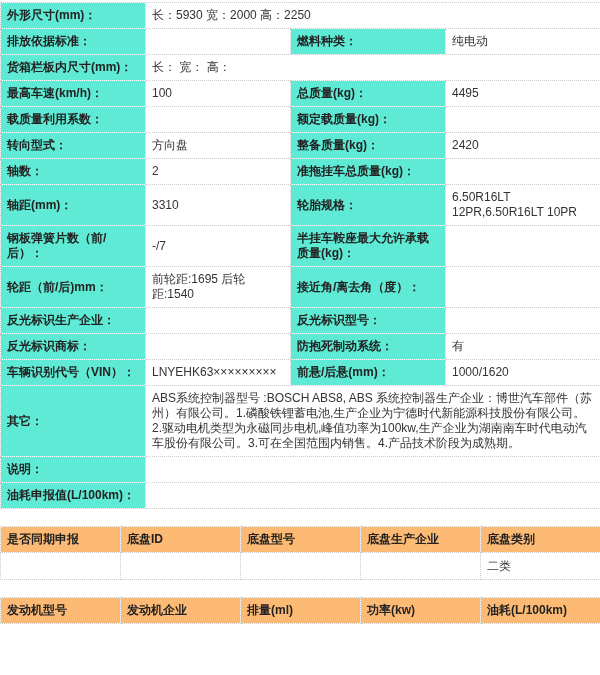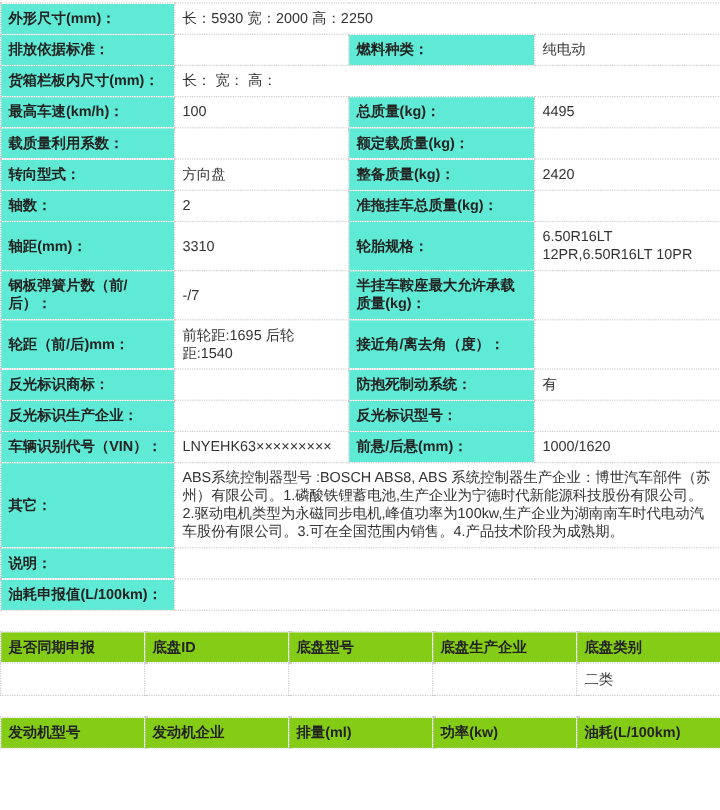--- a/index.html
+++ b/index.html
@@ -32,21 +32,21 @@
     font-weight: bold;
     color: #222222;
   }
   .spec col.c1 { width: 145px; }
   .spec col.c2 { width: 145px; }
   .spec col.c3 { width: 155px; }
   .spec col.c4 { width: 155px; }
   
   .sub { margin-top: 17px; }
   .sub th {
-    background: #84cc16;
+    background: #fdba74;
     font-weight: bold;
     color: #222222;
     height: 14px;
   }
   .sub td { height: 16px; }
   .sub col { width: 120px; }
 </style>
 </head>
 <body>
 
@@ -108,30 +108,30 @@
       <td class="lbl">半挂车鞍座最大允许承载质量(kg)：</td>
       <td></td>
     </tr>
     <tr>
       <td class="lbl">轮距（前/后)mm：</td>
       <td>前轮距:1695 后轮距:1540</td>
       <td class="lbl">接近角/离去角（度）：</td>
       <td></td>
     </tr>
     <tr>
+      <td class="lbl">反光标识生产企业：</td>
+      <td></td>
+      <td class="lbl">反光标识型号：</td>
+      <td></td>
+    </tr>
+    <tr>
       <td class="lbl">反光标识商标：</td>
       <td></td>
       <td class="lbl">防抱死制动系统：</td>
       <td>有</td>
-    </tr>
-    <tr>
-      <td class="lbl">反光标识生产企业：</td>
-      <td></td>
-      <td class="lbl">反光标识型号：</td>
-      <td></td>
     </tr>
     <tr>
       <td class="lbl">车辆识别代号（VIN）：</td>
       <td>LNYEHK63×××××××××</td>
       <td class="lbl">前悬/后悬(mm)：</td>
       <td>1000/1620</td>
     </tr>
     <tr>
       <td class="lbl">其它：</td>
       <td colspan="3">ABS系统控制器型号 :BOSCH ABS8, ABS 系统控制器生产企业：博世汽车部件（苏州）有限公司。1.磷酸铁锂蓄电池,生产企业为宁德时代新能源科技股份有限公司。2.驱动电机类型为永磁同步电机,峰值功率为100kw,生产企业为湖南南车时代电动汽车股份有限公司。3.可在全国范围内销售。4.产品技术阶段为成熟期。</td>

